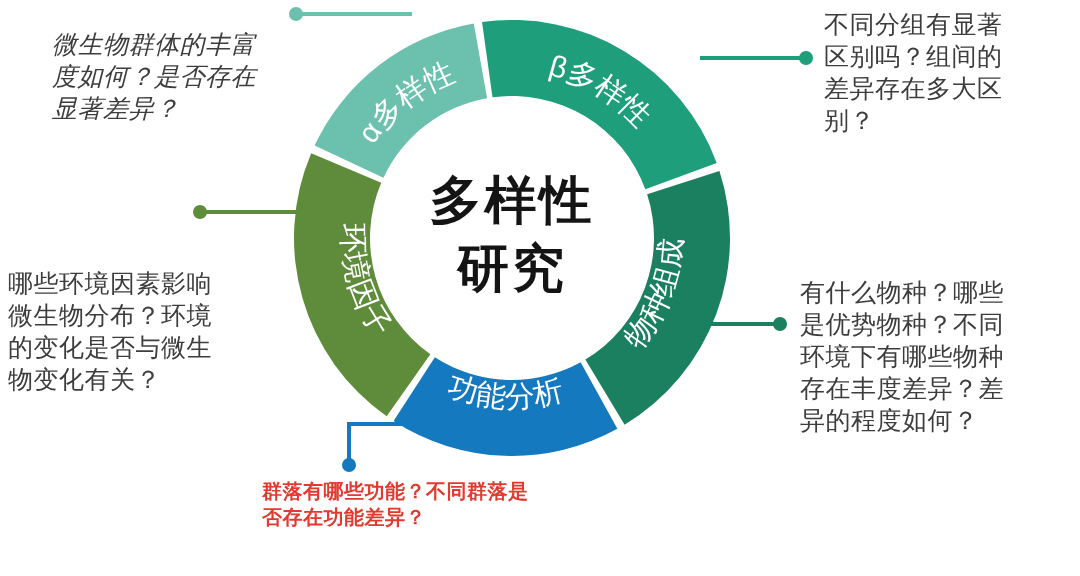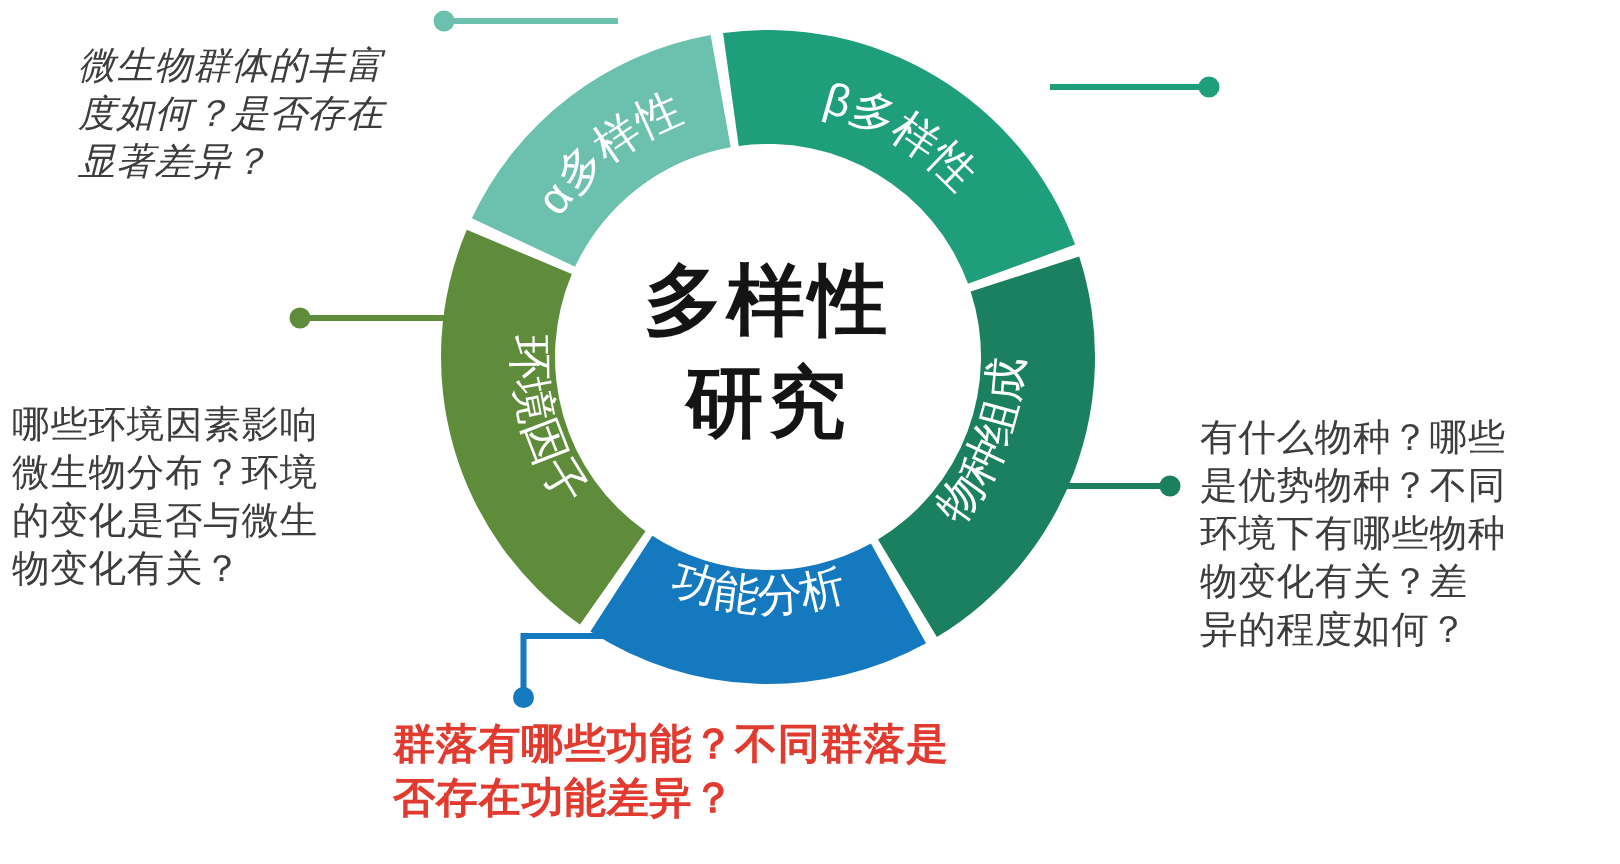--- a/index.html
+++ b/index.html
@@ -15,21 +15,21 @@
 
   .ann{
     position:absolute;
     color:#3d3d3d;
     font-size:25px;
     line-height:1.28;
     letter-spacing:0.5px;
     white-space:pre-line;
     font-family:"Liberation Sans","DejaVu Sans",sans-serif;
   }
-  .ann.red{color:#e23a2e;font-weight:bold;font-size:28px;line-height:1.3;}
+  .ann.red{color:#e23a2e;font-weight:bold;font-size:20px;line-height:1.3;}
 
   #ann-alpha{left:52px;  top:28px;  width:290px;font-style:italic;}
   #ann-beta{ left:824px; top:8px;   width:230px;}
   #ann-env{  left:8px;   top:267px; width:290px;}
   #ann-spec{ left:800px; top:276px; width:250px;}
   #ann-func{ left:262px; top:478px; width:430px;}
 
   .seg-label{
     font-size:30px;
     fill:#ffffff;
@@ -111,25 +111,29 @@
 
     <g>
       <text class="center-line" x="512" y="218">多样性</text>
       <text class="center-line" x="512" y="286">研究</text>
     </g>
   </svg>
 
   <div class="ann" id="ann-alpha">微生物群体的丰富
 度如何？是否存在
 显著差异？</div>
+  <div class="ann" id="ann-beta">不同分组有显著
+区别吗？组间的
+差异存在多大区
+别？</div>
   <div class="ann" id="ann-env">哪些环境因素影响
 微生物分布？环境
 的变化是否与微生
 物变化有关？</div>
   <div class="ann" id="ann-spec">有什么物种？哪些
 是优势物种？不同
 环境下有哪些物种
-物变化有关？差
+存在丰度差异？差
 异的程度如何？</div>
   <div class="ann red" id="ann-func">群落有哪些功能？不同群落是
 否存在功能差异？</div>
 
 </div>
 
 </body></html>

